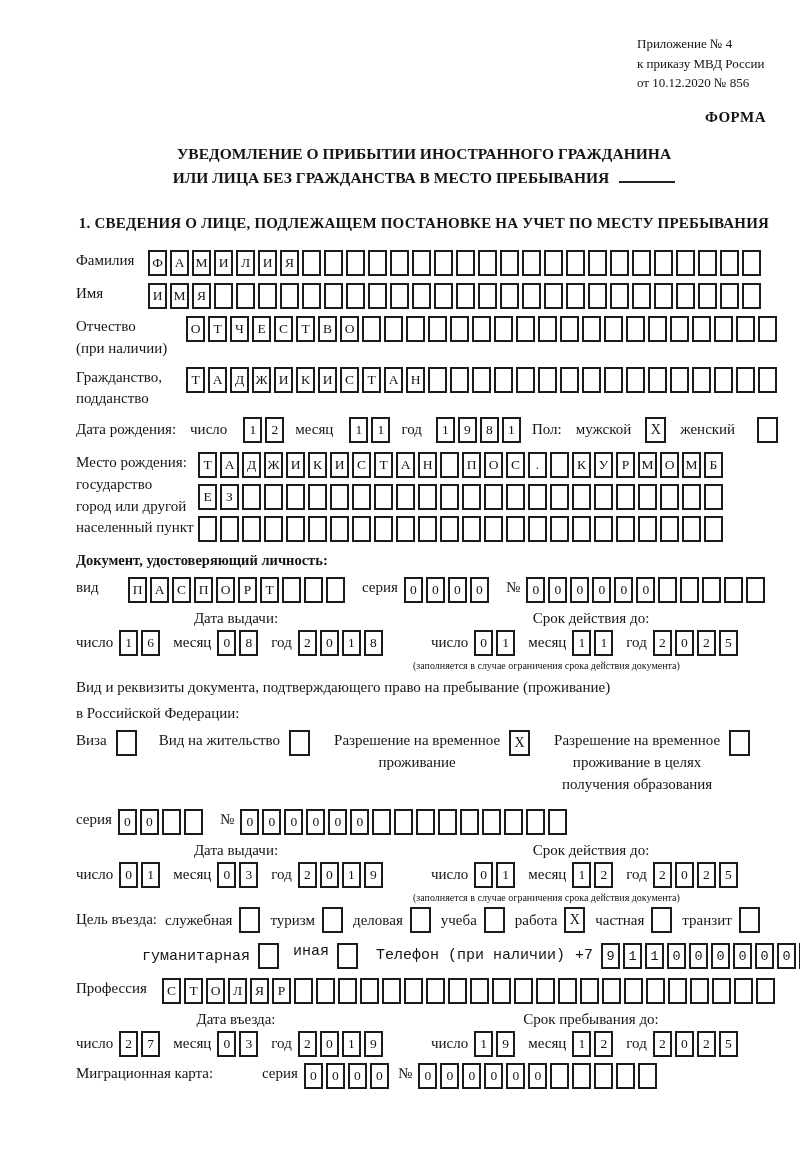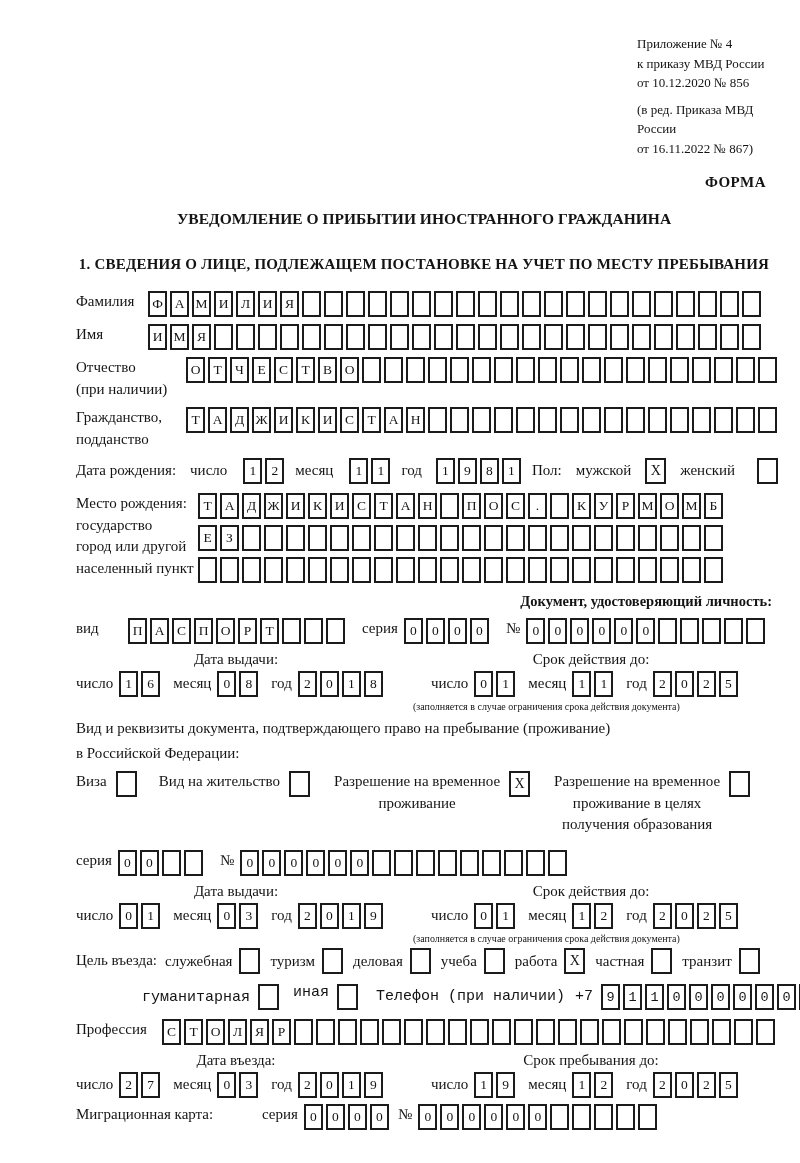--- a/index.html
+++ b/index.html
@@ -34,21 +34,21 @@
   .stack .l2{display:block;}
   .inline-gap{margin:0 6px 0 14px;}
   .small-gap{margin-right:6px;}
   
   .bd-row{display:flex;align-items:center;margin-bottom:9px;flex-wrap:nowrap;}
   .bd-row .lbl{margin-right:8px;}
   
   .bp{display:flex;margin-bottom:2px;}
   .bp-rows .cells{margin-bottom:6px;}
   
-  .doc-heading{text-align:right;font-weight:bold;font-size:14.5px;margin:4px 0 8px 0;}
+  .doc-heading{text-align:left;font-weight:bold;font-size:14.5px;margin:4px 0 8px 0;}
   
   .datecols{display:flex;margin-bottom:4px;}
   .datecol{flex:none;}
   .datecol.left{width:355px;}
   .datecol.right{flex:1;}
   .dc-head{text-align:center;font-size:15px;margin-bottom:3px;width:320px;}
   .dateline{display:flex;align-items:center;}
   .dateline .lbl{margin-right:6px;}
   .dateline .cells{margin-right:10px;}
   .dc-note{font-size:10px;margin-top:4px;white-space:nowrap;margin-left:-18px;}
@@ -68,30 +68,27 @@
 </style>
 </head>
 <body>
 
 <div class="page">
 
   <div class="appendix">
     <div>Приложение № 4</div>
     <div>к приказу МВД России</div>
     <div>от 10.12.2020 № 856</div>
-    <div class="blk2">
-      <div>(в ред. Приказа МВД России</div>
-      <div>от 16.11.2022 № 867)</div>
-    </div>
   </div>
 
   <div class="forma">ФОРМА</div>
 
   <div class="title">
     <div>УВЕДОМЛЕНИЕ О ПРИБЫТИИ ИНОСТРАННОГО ГРАЖДАНИНА</div>
+    <div><span>ИЛИ ЛИЦА БЕЗ ГРАЖДАНСТВА В МЕСТО ПРЕБЫВАНИЯ</span><span class="blank-line"></span></div>
   </div>
 
   <div class="sec-heading">1. СВЕДЕНИЯ О ЛИЦЕ, ПОДЛЕЖАЩЕМ ПОСТАНОВКЕ НА УЧЕТ ПО МЕСТУ ПРЕБЫВАНИЯ</div>
 
   <div class="frow">
     <span class="lbl w72">Фамилия</span>
     <span class="cells">
         <span class="cell">Ф</span>
         <span class="cell">А</span>
         <span class="cell">М</span>

